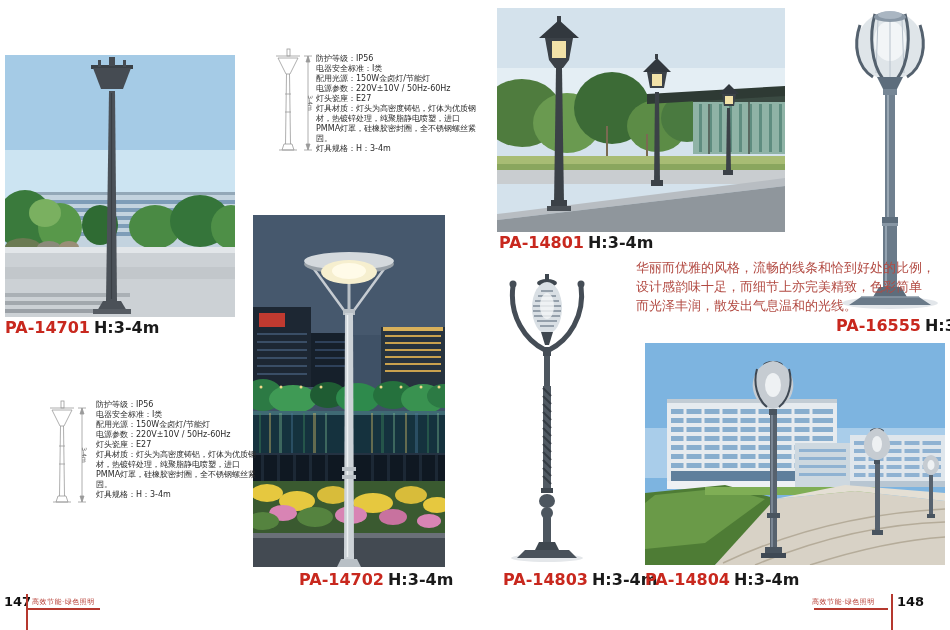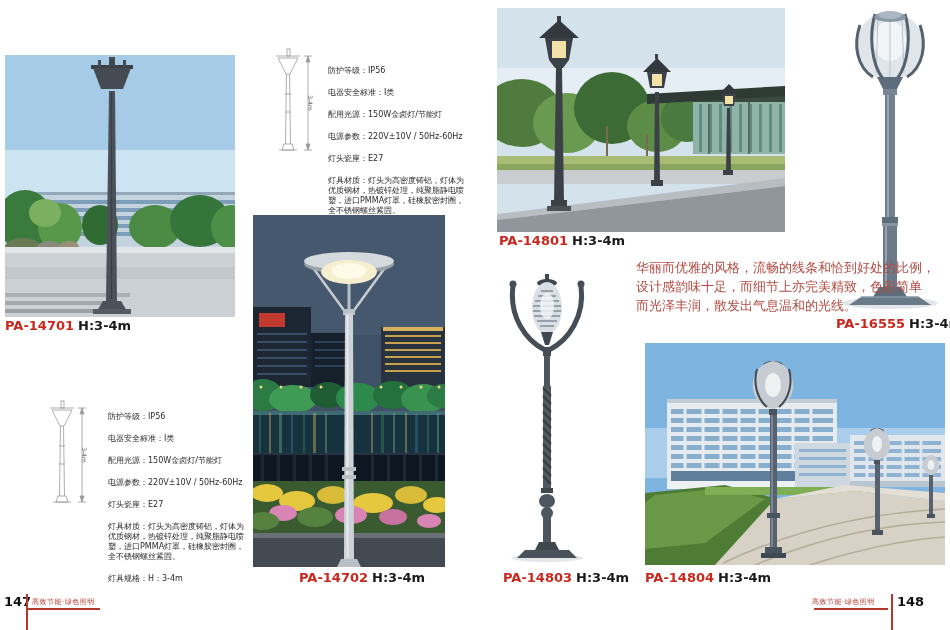--- a/index.html
+++ b/index.html
@@ -3,24 +3,24 @@
 <meta charset="utf-8">
 <style>
   html,body{margin:0;padding:0;background:#888;}
   .page{
     position:relative;width:950px;height:630px;background:#ffffff;
     font-family:"DejaVu Sans","Liberation Sans",sans-serif;overflow:hidden;
   }
   figure{margin:0;padding:0;}
   .photo{position:absolute;overflow:hidden;}
   .photo svg{display:block;}
-  .plabel{position:absolute;font-size:13px;white-space:nowrap;color:#1a1a1a;font-weight:bold;}
+  .plabel{position:absolute;font-size:16px;white-space:nowrap;color:#1a1a1a;font-weight:bold;}
   .plabel .code{color:#c8281e;font-weight:bold;margin-right:4px;}
   .specblock{position:absolute;width:162px;font-size:8px;line-height:10px;color:#2a2a2a;}
-  .specblock .sline{margin:12px;}
+  .specblock .sline{margin:0;}
   .redcopy{position:absolute;width:200px;color:#b24a42;font-size:13px;line-height:19px;white-space:nowrap;}
   .vline{position:absolute;width:2px;background:#b5382e;}
   .hline{position:absolute;height:1.5px;background:#b5382e;}
   .pagenum{position:absolute;font-size:13px;font-weight:bold;color:#111;}
   .fslogan{position:absolute;font-size:7px;color:#b5382e;letter-spacing:.5px;white-space:nowrap;}
   .dim-draw{position:absolute;}
 </style>
 </head>
 <body>
 

